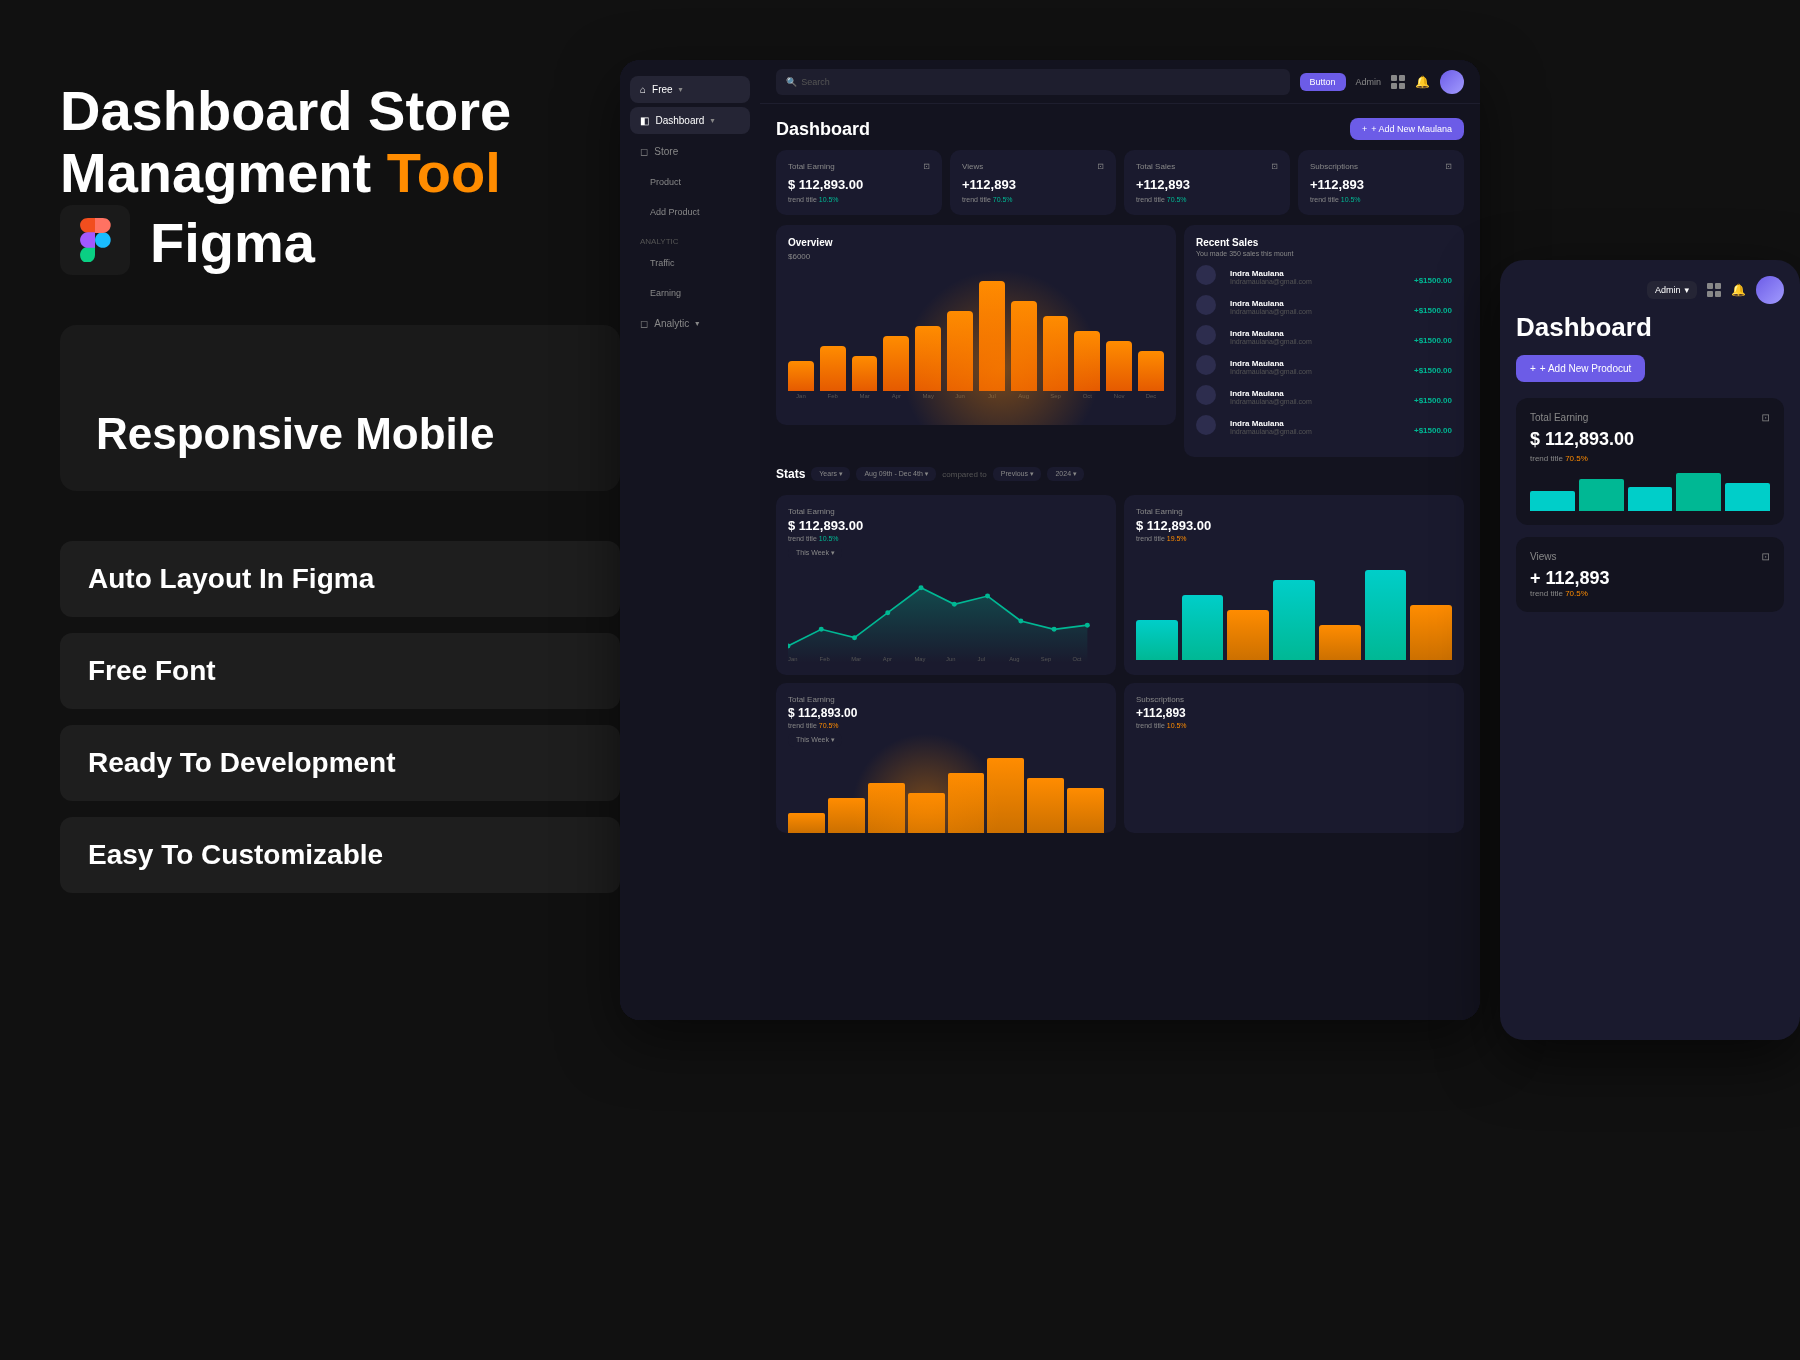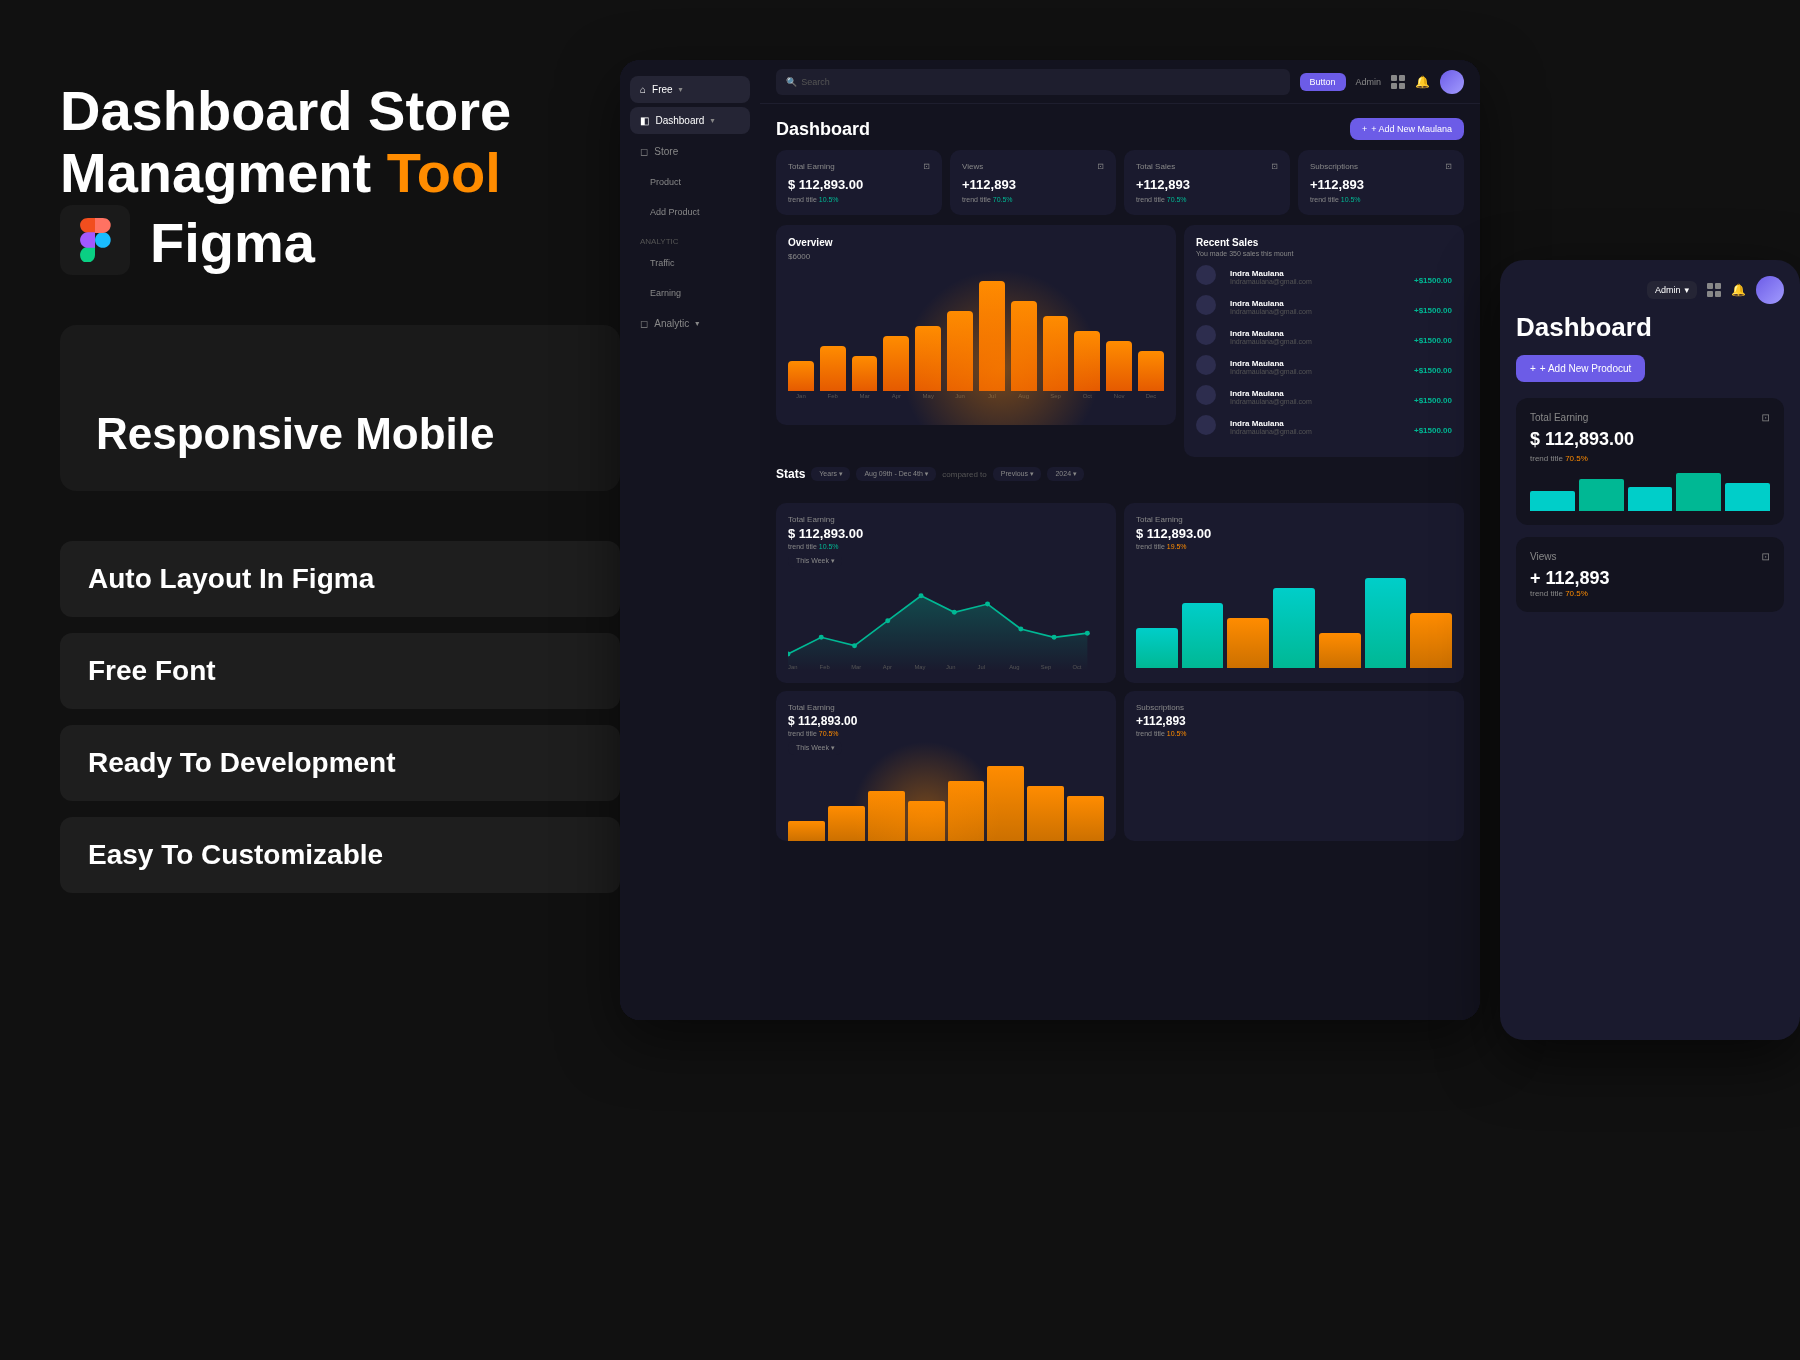--- a/index.html
+++ b/index.html
@@ -393,21 +393,21 @@
 
     
     .db-stats-section {
       padding: 0 16px 8px;
     }
 
     .db-stats-header {
       display: flex;
       align-items: center;
       gap: 6px;
-      margin-bottom: 22px;
+      margin-bottom: 14px;
     }
 
     .db-stats-title {
       font-size: 12px;
       font-weight: 700;
       color: #ffffff;
     }
 
     .db-filter-btn {
       background: #1a1a2e;

